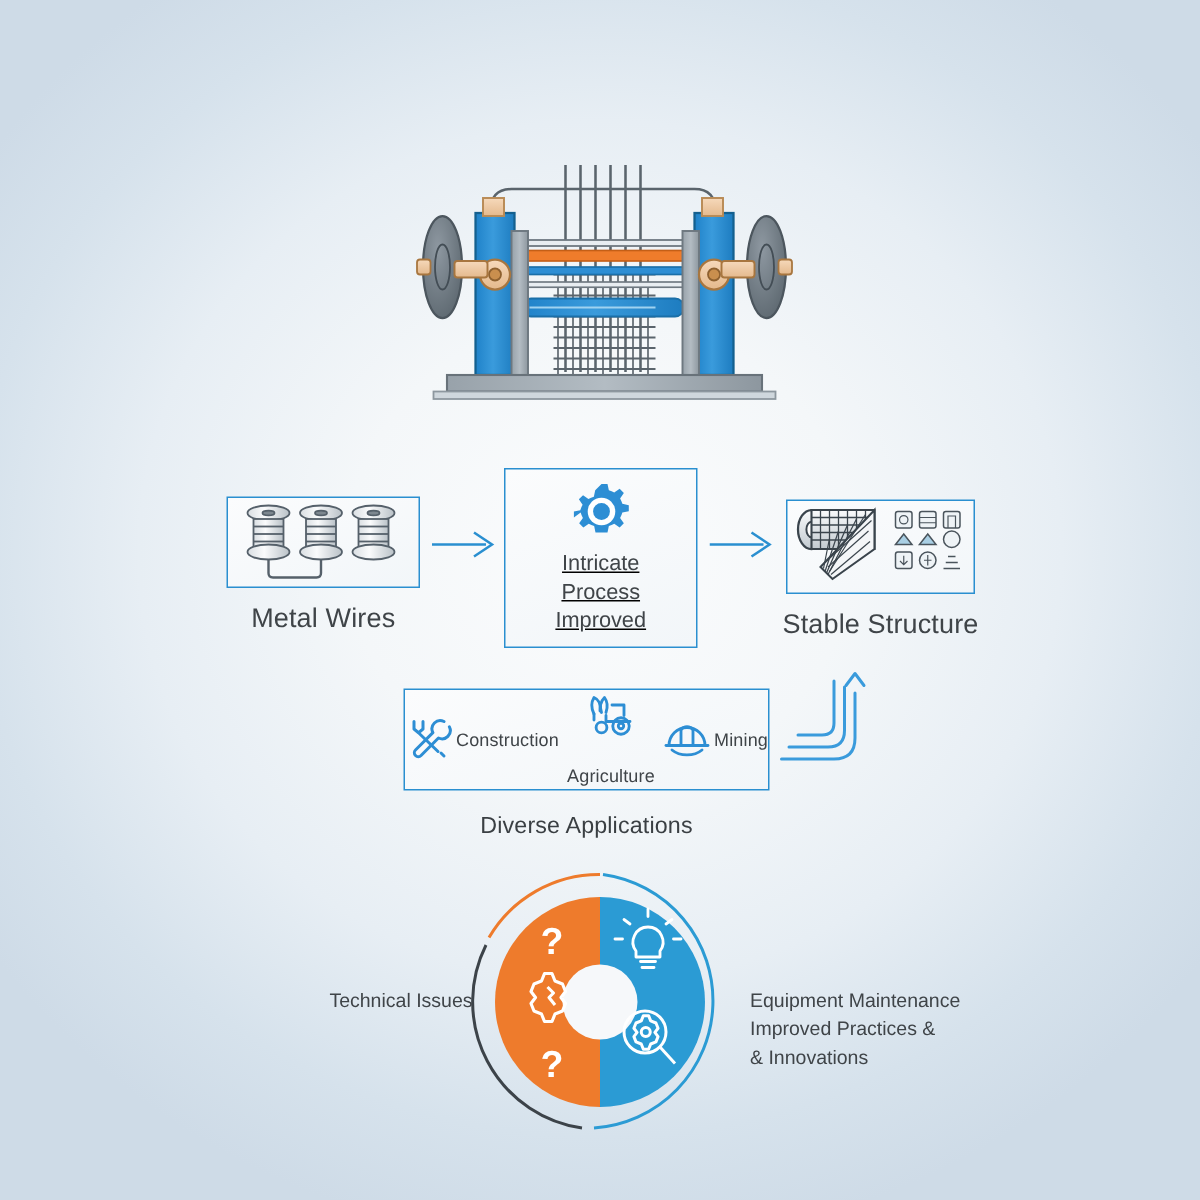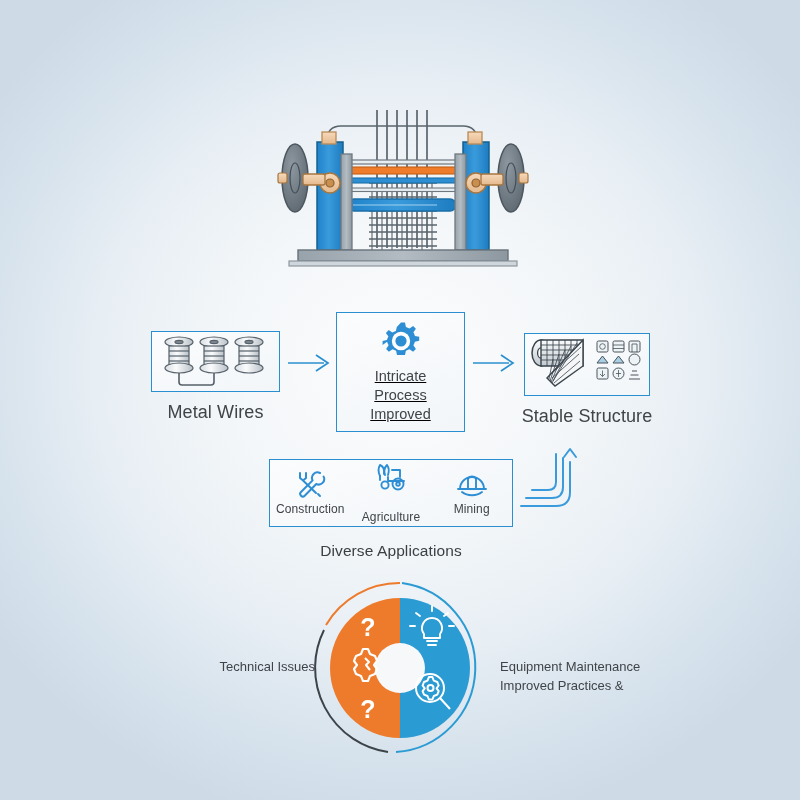--- a/index.html
+++ b/index.html
@@ -272,21 +272,21 @@
           <path d="M93.5 36 L93.5 43 M91 39.5 L96 39.5"></path>
         </g>
       </g>
     </svg>
   </div>
   <div class="abs lbl" style="left:518px;top:406px;width:138px;">Stable Structure</div>
 
   <div class="abs framebox" style="left:269px;top:459px;width:244px;height:68px;">
     <div style="display:flex;height:100%;">
 
-      <div style="flex:1;display:flex;flex-direction:column;align-items:center;justify-content:center;gap:2px;">
+      <div style="flex:1;display:flex;flex-direction:row;align-items:center;justify-content:center;gap:2px;">
         <svg width="32" height="30" viewBox="0 0 32 30">
           <g fill="none" stroke="#2d8ed4" stroke-width="2" stroke-linecap="round" stroke-linejoin="round">
             <path d="M6 3 L6 8 L9 10.5 L12 8 L12 3 M9 10.5 L22 23"></path>
             <path d="M26 3 a5.5 5.5 0 0 0 -7.4 7.4 L7 22 a2.6 2.6 0 0 0 3.7 3.7 L22.3 14 A5.5 5.5 0 0 0 29.6 6.6"></path>
             <path d="M24 24 L26 26"></path>
           </g>
         </svg>
         <div class="lbl" style="font-size:12px;">Construction</div>
       </div>
 
@@ -299,21 +299,21 @@
             <path d="M18 8 L26 8 L26 15"></path>
             <path d="M14 15 L14 19 L30 19"></path>
             <circle cx="24" cy="22" r="5.5"></circle>
             <circle cx="24" cy="22" r="1.8"></circle>
             <circle cx="11" cy="23" r="3.6"></circle>
           </g>
         </svg>
         <div class="lbl" style="font-size:12px;">Agriculture</div>
       </div>
 
-      <div style="flex:1;display:flex;flex-direction:column;align-items:center;justify-content:center;gap:2px;">
+      <div style="flex:1;display:flex;flex-direction:row;align-items:center;justify-content:center;gap:2px;">
         <svg width="32" height="30" viewBox="0 0 32 30">
           <g fill="none" stroke="#2d8ed4" stroke-width="1.9" stroke-linecap="round" stroke-linejoin="round">
             <path d="M4 19 a12 12 0 0 1 24 0"></path>
             <path d="M12 8.5 L12 19 M20 8.5 L20 19"></path>
             <path d="M12 8.5 a5 5 0 0 1 8 0"></path>
             <path d="M2 19 L30 19"></path>
             <path d="M6 22 a13 9 0 0 0 20 0"></path>
           </g>
         </svg>
         <div class="lbl" style="font-size:12px;">Mining</div>
@@ -369,15 +369,16 @@
     </svg>
   </div>
 
   <div class="abs side-text side-left" style="left:145px;top:633px;width:170px;">
     <div>Technical Issues</div>
   </div>
 
   <div class="abs side-text side-right" style="left:500px;top:633px;width:200px;">
     <div>Equipment Maintenance</div>
     <div>Improved Practices &amp;</div>
+    <div>&amp; Innovations</div>
   </div>
 
 </div>
 
 </body></html>

